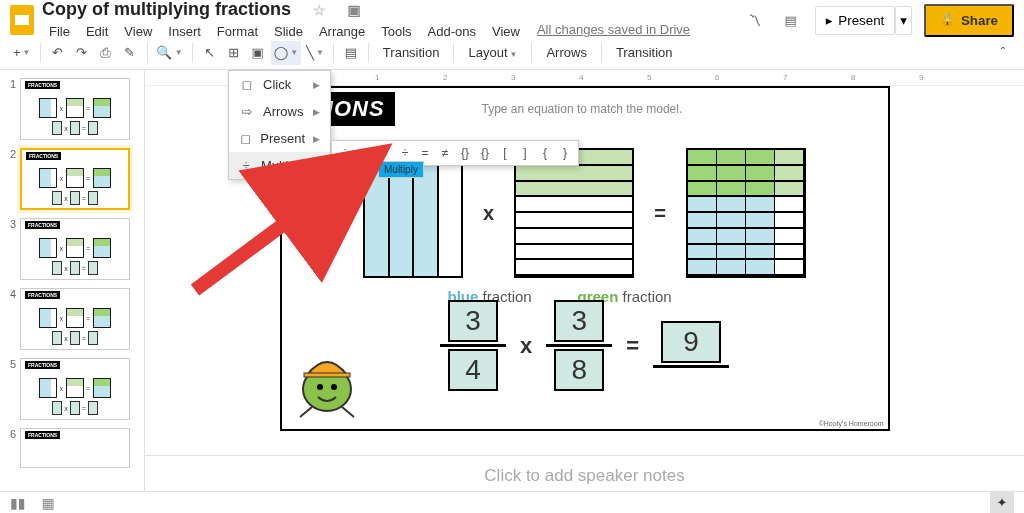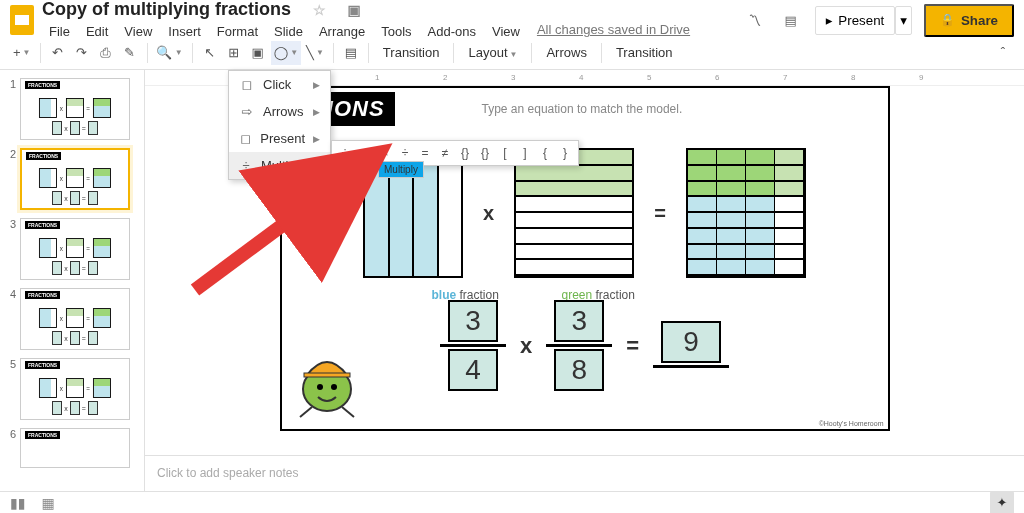--- a/index.html
+++ b/index.html
@@ -62,23 +62,23 @@
 .model.green .row { flex: 1; border-bottom: 2px solid #000; }
 .model.green .row.g { background: #c7e2b2; }
 .model.result { width: 120px; height: 130px; flex-direction: column; }
 .model.result .row { flex: 1; display: flex; border-bottom: 2px solid #000; }
 .model.result .cell { flex: 1; border-right: 1px solid #000; }
 .model.result .cell.g { background: #9dd678; }
 .model.result .cell.gl { background: #c7e2b2; }
 .model.result .cell.b { background: #bfe4ed; }
 .op { font-size: 20px; font-weight: bold; }
 
-.small-label { font-size: 12px; position: absolute; top: 200px; color: #555; }
+.small-label { font-size: 15px; position: absolute; top: 200px; color: #555; margin-left: 16px; }
 .small-label .blue { color: #5bb5d8; font-weight: bold; }
-.small-label .green { color: #6eb54d; font-weight: normal; }
+.small-label .green { color: #6eb54d; font-weight: bold; }
 
 .equation-row { position: absolute; top: 212px; left: 0; right: 0; display: flex; align-items: center; justify-content: center; gap: 10px; }
 .frac { display: flex; flex-direction: column; align-items: center; }
 .frac-box { width: 50px; height: 42px; background: #cfe8e2; border: 2px solid #000; display: flex; align-items: center; justify-content: center; font-size: 28px; }
 .frac-line { width: 66px; height: 3px; background: #000; margin: 2px 0; }
 .eq-op { font-size: 22px; font-weight: bold; margin: 0 4px; }
 .wide .frac-box { width: 60px; }
 
 .character { position: absolute; bottom: 10px; left: 10px; width: 70px; height: 80px; }
 .credit { position: absolute; bottom: 2px; right: 4px; font-size: 7px; color: #666; }
@@ -92,21 +92,21 @@
 
 .equation-submenu { position: absolute; left: 331px; top: 140px; background: #fff; border: 1px solid #ccc; box-shadow: 2px 2px 6px rgba(0,0,0,.2); z-index: 20; padding: 4px 6px; display: flex; gap: 6px; }
 .eq-btn { width: 14px; height: 16px; display: flex; align-items: center; justify-content: center; font-size: 12px; color: #555; cursor: pointer; }
 
 .tooltip { position: absolute; left: 378px; top: 161px; background: #0ea5e9; border: 1px solid #ccc; padding: 2px 5px; font-size: 10px; z-index: 25; }
 
 
 .red-arrow { position: absolute; left: 175px; top: 100px; width: 220px; height: 200px; z-index: 30; pointer-events: none; }
 
 
-.notes { height: 36px; border-top: 1px solid #e0e0e0; padding: 10px 12px; color: #aaa; font-size: 12px; }
+.notes { height: 36px; border-top: 1px solid #e0e0e0; padding: 10px 12px; color: #aaa; font-size: 17px; text-align: center; }
 
 
 .footer { height: 22px; border-top: 1px solid #e0e0e0; display: flex; align-items: center; padding: 0 10px; gap: 16px; }
 .footer .fb { color: #888; font-size: 14px; cursor: pointer; }
 .footer .explore { margin-left: auto; width: 24px; height: 24px; background: #e0e0e0; border-radius: 2px; display: flex; align-items: center; justify-content: center; }
 
 
 .mini-models { display: flex; gap: 3px; align-items: center; transform: scale(0.9); }
 .mini-box { width: 20px; height: 22px; border: 1px solid #000; background: #fff; }
 .mini-box.b { background: linear-gradient(90deg, #bfe4ed 70%, #fff 70%); }

